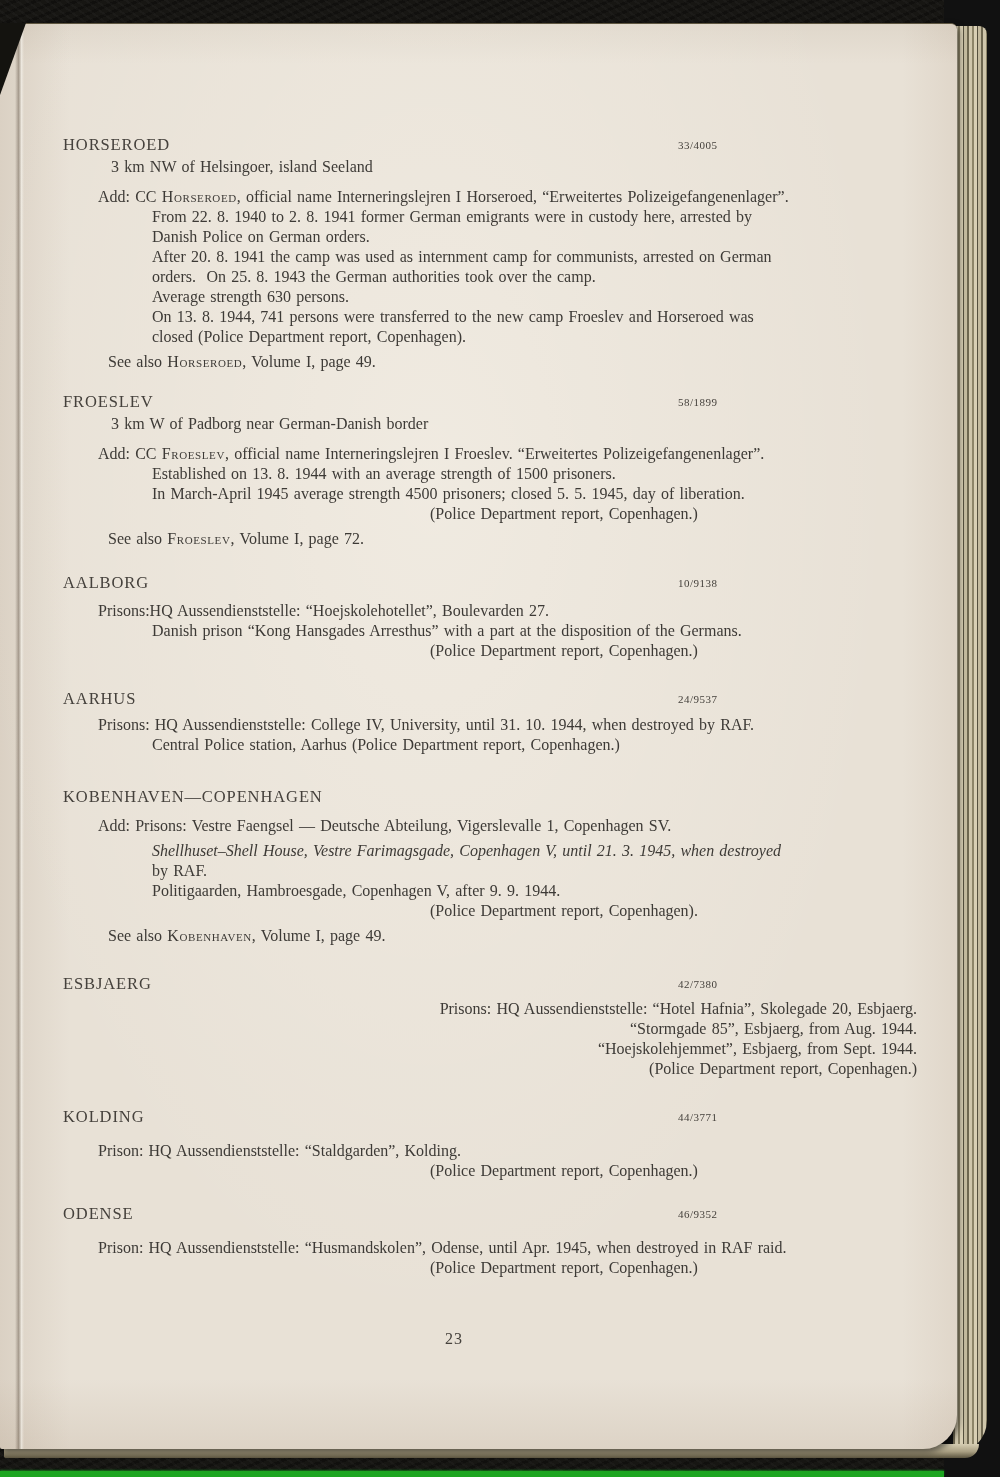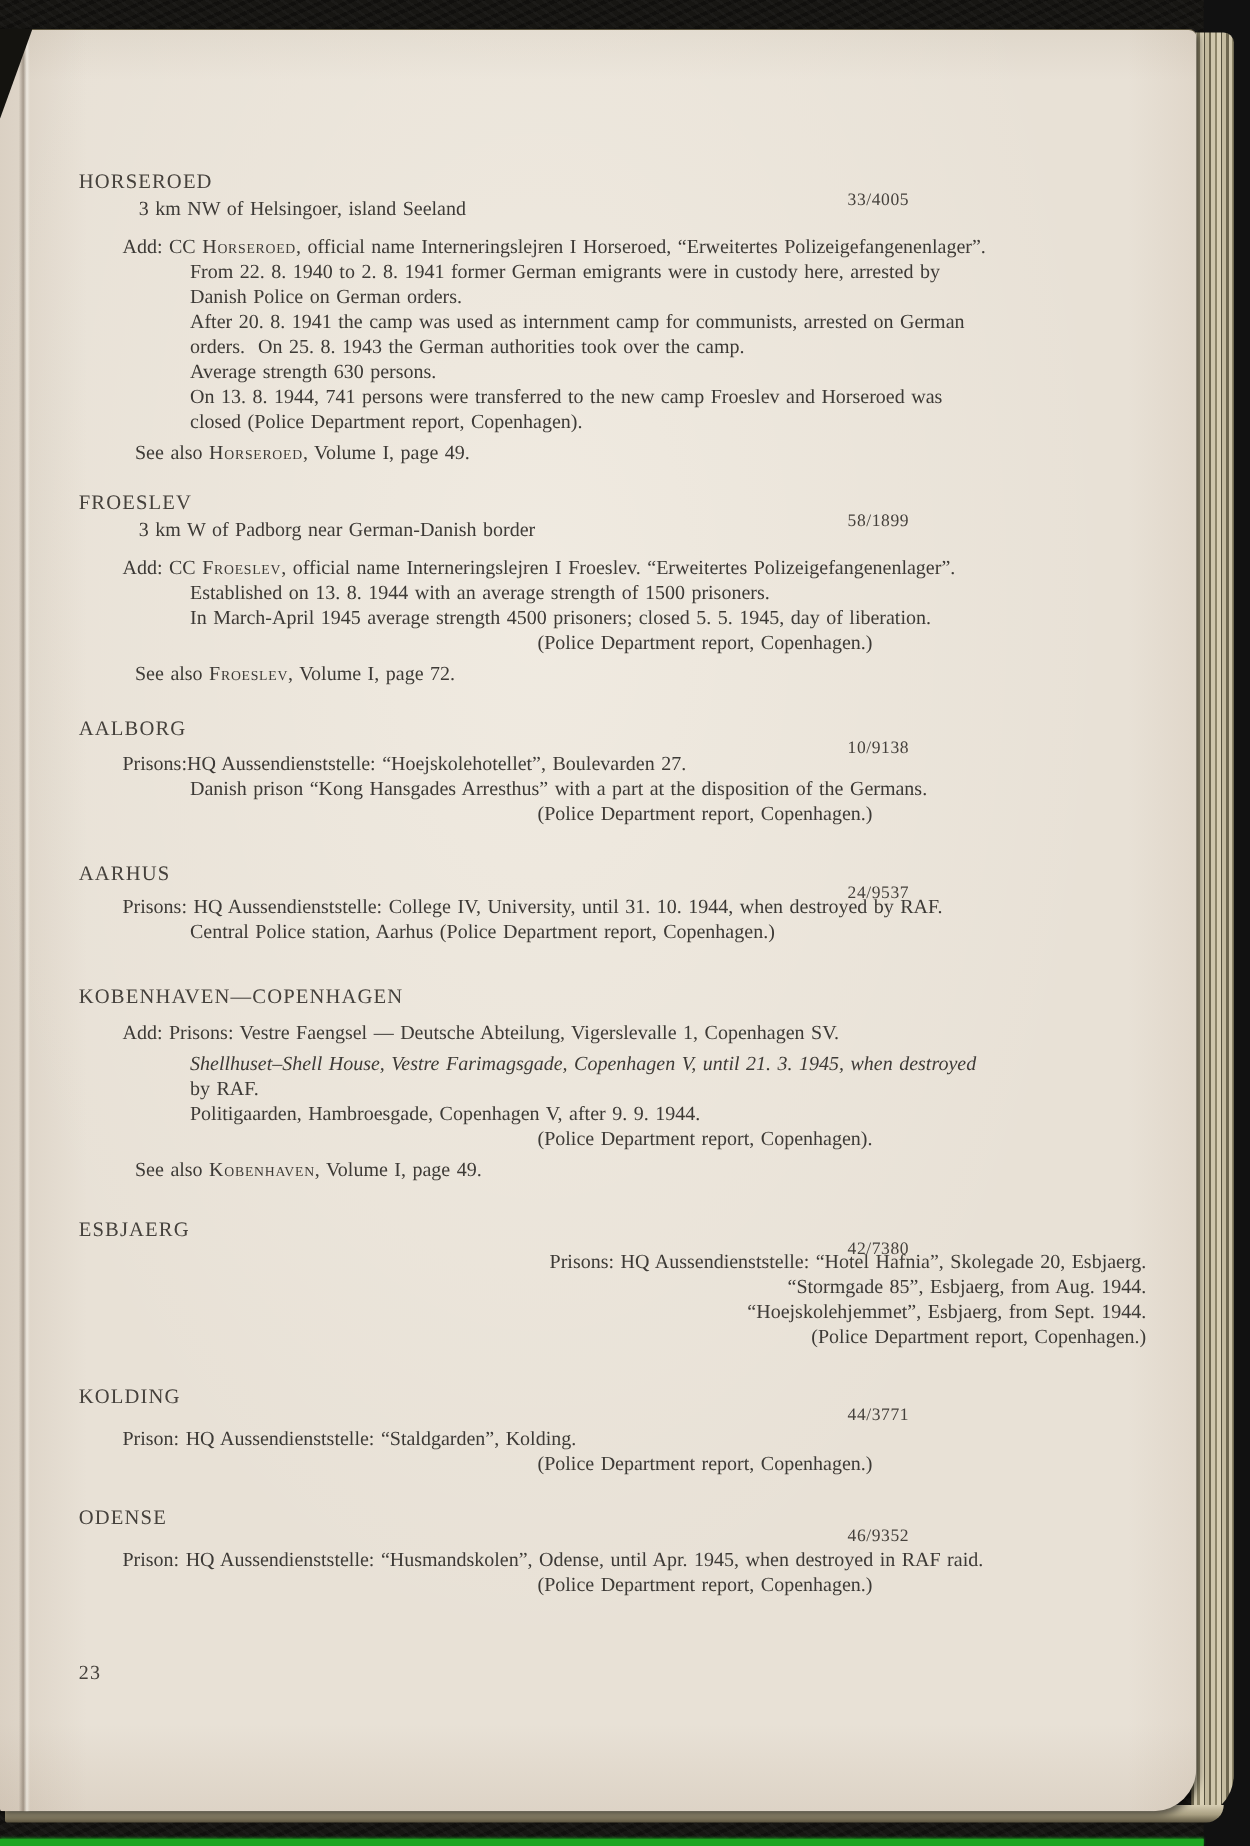--- a/index.html
+++ b/index.html
@@ -7,21 +7,20 @@
     width:1000px;height:1477px;overflow:hidden;
     font-family:"Liberation Serif","DejaVu Serif",serif;
     background:#111;
   }
   .stage{
     position:relative;width:944px;height:1477px;
     background-color:#171613;
     background-image:
       repeating-linear-gradient(37deg, rgba(255,255,255,0.025) 0 2px, transparent 2px 6px),
       repeating-linear-gradient(-23deg, rgba(0,0,0,0.28) 0 3px, transparent 3px 8px);
-    padding-left: 19px;
   }
   
   .edges-right{
     position:absolute;left:953px;top:26px;width:34px;height:1428px;
     background:repeating-linear-gradient(90deg,
       #6e6750 0 2px, #cfc6ab 2px 5px, #8d8569 5px 7px,
       #d8cfb4 7px 10px, #55503e 10px 11px, #c4bb9f 11px 14px);
     border-radius:0 10px 42px 0;
   }
   .edges-bottom{
@@ -54,34 +53,34 @@
     background:#14130f;
     clip-path:polygon(0 0, 100% 0, 0 100%);
   }
   .content{position:absolute;left:63px;top:0;right:40px;bottom:0;}
   .section{position:absolute;left:0;right:0;}
   .sec-head{position:relative;line-height:22px;}
   .sec-name{
     font-size:16.5px;letter-spacing:0.9px;color:#45413c;
   }
   .sec-ref{
-    position:absolute;left:615px;top:0;font-size:14px;letter-spacing:0.5px;color:#45413c;margin-top:16px;
+    position:absolute;left:615px;top:0;font-size:11px;letter-spacing:0.5px;color:#45413c;
   }
   .line{
     line-height:20px;font-size:16px;word-spacing:1.2px;white-space:pre-wrap;
   }
   .location,.see-also{line-height:22px;font-size:16px;word-spacing:1.2px;}
   .location{margin-left:48px;}
   .see-also{margin-left:45px;margin-top:4px;}
   .ind2{margin-left:35px;}
   .ind3{margin-left:89px;}
   .ind4{margin-left:367px;}
   .sc{font-variant:small-caps;letter-spacing:0.6px;}
   .page-number{
-    position:absolute;left:0;width:782px;top:1306px;text-align:left;
+    position:absolute;left:0;width:782px;top:1306px;text-align:center;
     font-size:16px;letter-spacing:1px;color:#45413c;
   }
   .green-line{
     position:absolute;left:0;right:0;bottom:0;height:6px;background:#1da521;
     box-shadow:0 -1px 2px rgba(30,200,40,0.5);
   }
 </style>
 </head>
 <body>
 

